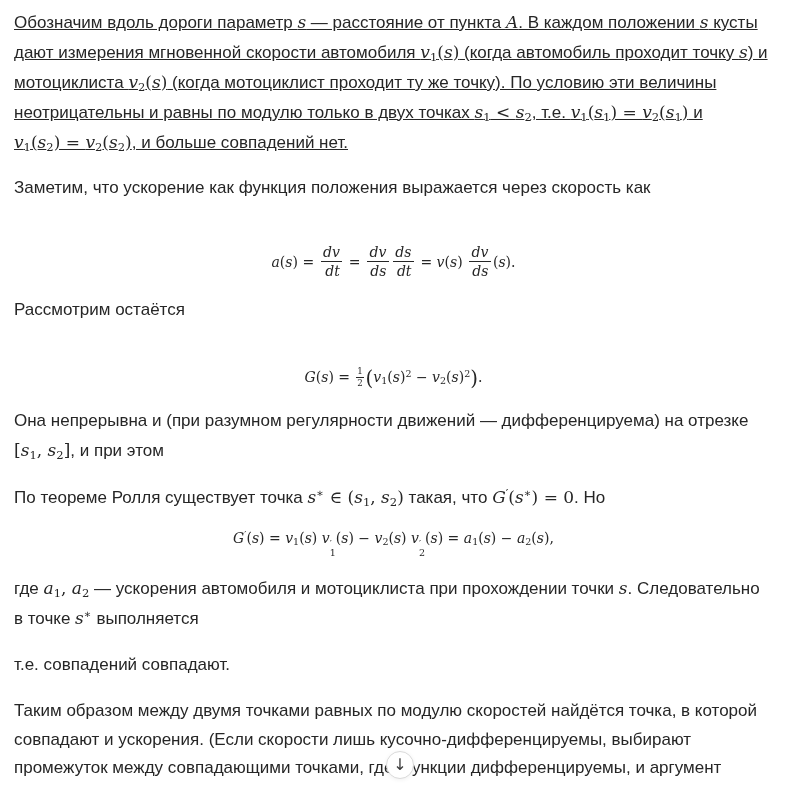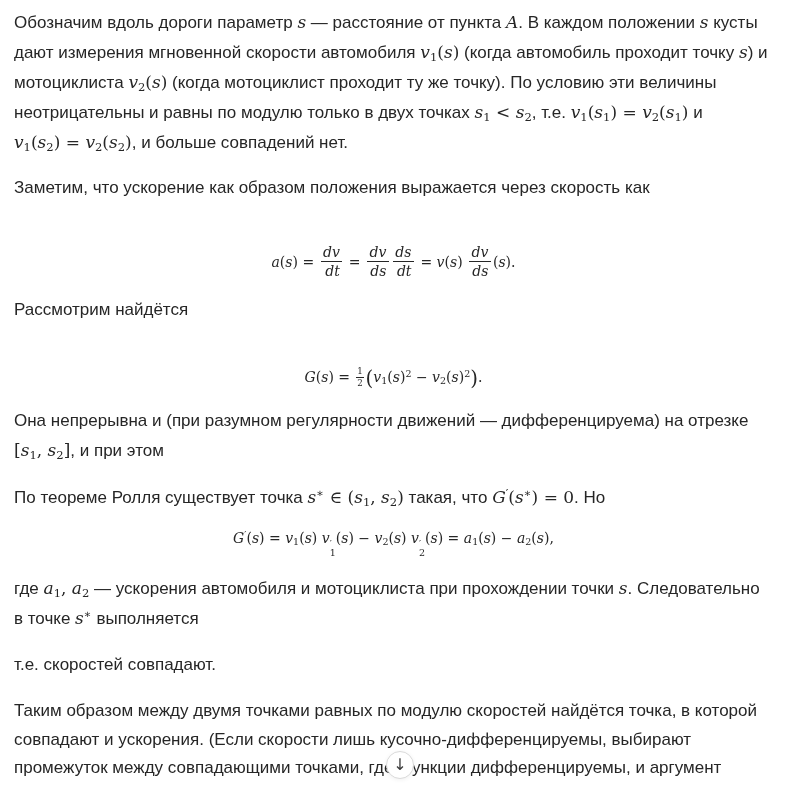--- a/index.html
+++ b/index.html
@@ -18,20 +18,21 @@
   }
   .content {
     padding: 0 20px 6px 14px;
   }
   .paragraph {
     line-height: 1.7;
     margin: 17px 0;
   }
   .paragraph:first-child {
     margin-top: 8px;
+    text-decoration: underline;
   }
   .formula {
     text-align: center;
     margin: 14px 0;
     font-size: 14px;
   }
   
   .math {
     font-family: "DejaVu Serif", serif;
     white-space: nowrap;
@@ -110,33 +111,33 @@
     line-height: 1;
     color: #3c3c3c;
     font-family: "DejaVu Sans", sans-serif;
   }
 </style>
 </head>
 <body>
 
 <div class="content" id="doc-root">
     <div class="paragraph">Обозначим вдоль дороги параметр <span class="math"><span class="mi">s</span></span> — расстояние от пункта <span class="math"><span class="mi">A</span></span>. В каждом положении <span class="math"><span class="mi">s</span></span> кусты дают измерения мгновенной скорости автомобиля <span class="math"><span class="mi">v</span><span class="msub">1</span><span class="mr">(</span><span class="mi">s</span><span class="mr">)</span></span> (когда автомобиль проходит точку <span class="math"><span class="mi">s</span></span>) и мотоциклиста <span class="math"><span class="mi">v</span><span class="msub">2</span><span class="mr">(</span><span class="mi">s</span><span class="mr">)</span></span> (когда мотоциклист проходит ту же точку). По условию эти величины неотрицательны и равны по модулю только в двух точках <span class="math"><span class="mi">s</span><span class="msub">1</span><span class="mr"> &lt; </span><span class="mi">s</span><span class="msub">2</span></span>, т.е. <span class="math"><span class="mi">v</span><span class="msub">1</span><span class="mr">(</span><span class="mi">s</span><span class="msub">1</span><span class="mr">) = </span><span class="mi">v</span><span class="msub">2</span><span class="mr">(</span><span class="mi">s</span><span class="msub">1</span><span class="mr">)</span></span> и <span class="math"><span class="mi">v</span><span class="msub">1</span><span class="mr">(</span><span class="mi">s</span><span class="msub">2</span><span class="mr">) = </span><span class="mi">v</span><span class="msub">2</span><span class="mr">(</span><span class="mi">s</span><span class="msub">2</span><span class="mr">)</span></span>, и больше совпадений нет.</div>
-    <div class="paragraph">Заметим, что ускорение как образом положения выражается через скорость как</div>
+    <div class="paragraph">Заметим, что ускорение как функция положения выражается через скорость как</div>
     <div class="formula"><span class="math"><span class="mi">a</span><span class="mr">(</span><span class="mi">s</span><span class="mr">) = </span><span class="mfrac"><span class="num"><span class="mi">dv</span></span><span class="den"><span class="mi">dt</span></span></span><span class="mr"> = </span><span class="mfrac"><span class="num"><span class="mi">dv</span></span><span class="den"><span class="mi">ds</span></span></span><span class="mfrac"><span class="num"><span class="mi">ds</span></span><span class="den"><span class="mi">dt</span></span></span><span class="mr"> = </span><span class="mi">v</span><span class="mr">(</span><span class="mi">s</span><span class="mr">) </span><span class="mfrac"><span class="num"><span class="mi">dv</span></span><span class="den"><span class="mi">ds</span></span></span><span class="mr">(</span><span class="mi">s</span><span class="mr">).</span></span></div>
-    <div class="paragraph">Рассмотрим найдётся</div>
+    <div class="paragraph">Рассмотрим остаётся</div>
     <div class="formula"><span class="math"><span class="mi">G</span><span class="mr">(</span><span class="mi">s</span><span class="mr">) = </span><span class="mfrac small"><span class="num"><span class="mr">1</span></span><span class="den"><span class="mr">2</span></span></span><span class="mbig">(</span><span class="mi">v</span><span class="msub">1</span><span class="mr">(</span><span class="mi">s</span><span class="mr">)</span><span class="msup">2</span><span class="mr"> − </span><span class="mi">v</span><span class="msub">2</span><span class="mr">(</span><span class="mi">s</span><span class="mr">)</span><span class="msup">2</span><span class="mbig">)</span><span class="mr">.</span></span></div>
     <div class="paragraph">Она непрерывна и (при разумном регулярности движений — дифференцируема) на отрезке <span class="math"><span class="mr">[</span><span class="mi">s</span><span class="msub">1</span><span class="mr">, </span><span class="mi">s</span><span class="msub">2</span><span class="mr">]</span></span>, и при этом</div>
     <div class="paragraph">По теореме Ролля существует точка <span class="math"><span class="mi">s</span><span class="msup">∗</span><span class="mr"> ∈ (</span><span class="mi">s</span><span class="msub">1</span><span class="mr">, </span><span class="mi">s</span><span class="msub">2</span><span class="mr">)</span></span> такая, что <span class="math"><span class="mi">G</span><span class="msup">′</span><span class="mr">(</span><span class="mi">s</span><span class="msup">∗</span><span class="mr">) = 0</span></span>. Но</div>
     <div class="formula"><span class="math"><span class="mi">G</span><span class="msup">′</span><span class="mr">(</span><span class="mi">s</span><span class="mr">) = </span><span class="mi">v</span><span class="msub">1</span><span class="mr">(</span><span class="mi">s</span><span class="mr">) </span><span class="mi">v</span><span class="msupsub">
           <span class="ss-sup">′</span>
           <span class="ss-sub">1</span>
         </span><span class="mr">(</span><span class="mi">s</span><span class="mr">) − </span><span class="mi">v</span><span class="msub">2</span><span class="mr">(</span><span class="mi">s</span><span class="mr">) </span><span class="mi">v</span><span class="msupsub">
           <span class="ss-sup">′</span>
           <span class="ss-sub">2</span>
         </span><span class="mr">(</span><span class="mi">s</span><span class="mr">) = </span><span class="mi">a</span><span class="msub">1</span><span class="mr">(</span><span class="mi">s</span><span class="mr">) − </span><span class="mi">a</span><span class="msub">2</span><span class="mr">(</span><span class="mi">s</span><span class="mr">),</span></span></div>
     <div class="paragraph">где <span class="math"><span class="mi">a</span><span class="msub">1</span><span class="mr">, </span><span class="mi">a</span><span class="msub">2</span></span> — ускорения автомобиля и мотоциклиста при прохождении точки <span class="math"><span class="mi">s</span></span>. Следовательно в точке <span class="math"><span class="mi">s</span><span class="msup">∗</span></span> выполняется</div>
-    <div class="paragraph">т.е. скоростей совпадают.</div>
+    <div class="paragraph">т.е. совпадений совпадают.</div>
     <div class="paragraph">Таким образом между двумя точками равных по модулю скоростей найдётся точка, в которой совпадают и ускорения. (Если скорости лишь кусочно-дифференцируемы, выбирают промежуток между совпадающими точками, где функции дифференцируемы, и аргумент остаётся верным.)</div>
   </div>
 
 <button class="scroll-btn">
   <span class="arrow">↓</span>
 </button>
 
 </body></html>

